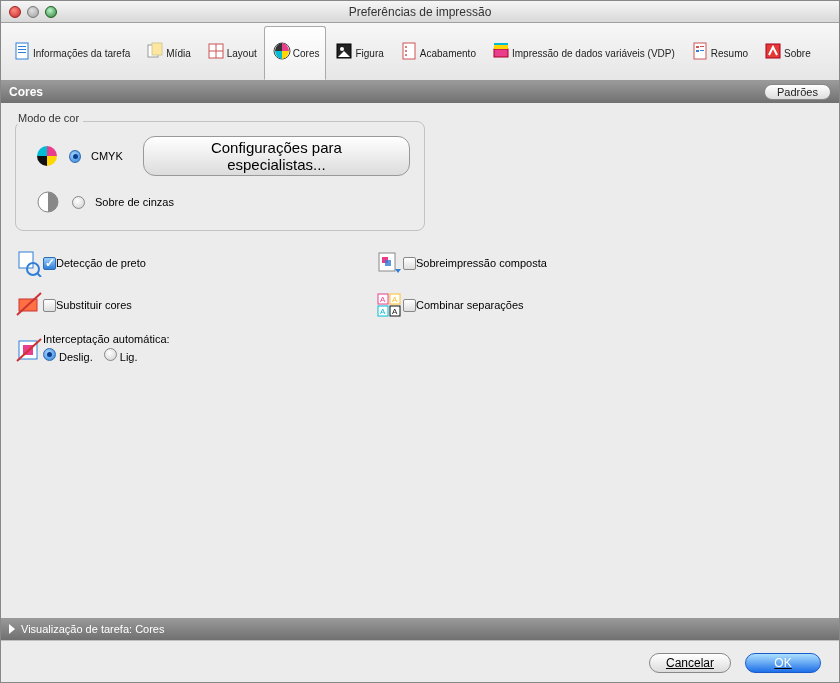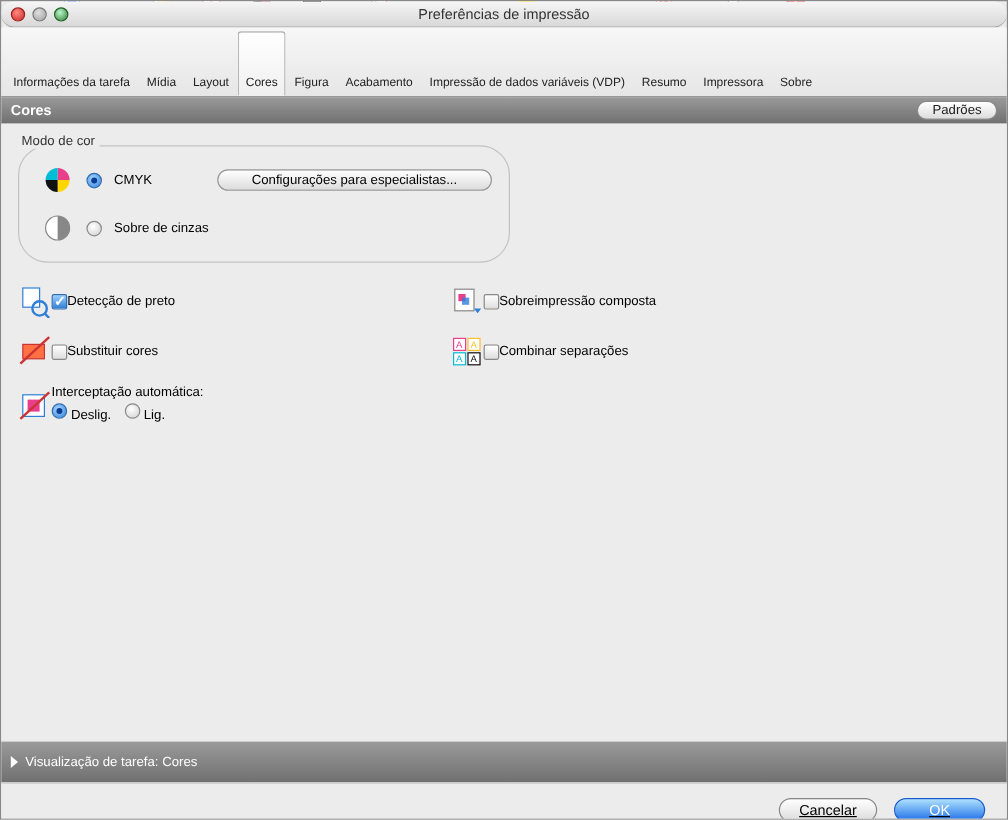--- a/index.html
+++ b/index.html
@@ -14,21 +14,20 @@
     border: 1px solid #888;
   }
   
   .titlebar {
     height: 22px;
     background: linear-gradient(#f6f6f6, #d8d8d8);
     border-bottom: 1px solid #a0a0a0;
     display: flex;
     align-items: center;
     position: relative;
-    border-radius: 11px;
   }
   .traffic-lights {
     display: flex;
     gap: 6px;
     padding-left: 8px;
   }
   .traffic-light {
     width: 12px;
     height: 12px;
     border-radius: 50%;
@@ -48,31 +47,30 @@
   .toolbar {
     height: 58px;
     background: linear-gradient(#f7f7f7, #e6e6e6);
     border-bottom: 1px solid #999;
     display: flex;
     align-items: flex-end;
     padding: 0 3px;
   }
   .toolbar-item {
     display: flex;
-    flex-direction: column;
+    flex-direction: row;
     align-items: center;
     justify-content: flex-end;
     padding: 4px 6px 4px 6px;
     height: 54px;
     font-size: 10px;
     color: #222;
     cursor: default;
     border: 1px solid transparent;
     border-radius: 3px 3px 0 0;
-    gap: 44px;
   }
   .toolbar-item.selected {
     background: linear-gradient(#ffffff, #f0f0f0);
     border: 1px solid #aaa;
     border-bottom: 1px solid #f0f0f0;
   }
   .toolbar-item .ticon {
     width: 22px;
     height: 22px;
     margin-bottom: 4px;
@@ -182,27 +180,27 @@
     font-size: 12px;
     color: #fff;
     font-weight: bold;
   }
 
   .expert-btn {
     background: linear-gradient(#ffffff, #dcdcdc);
     border: 1px solid #999;
     border-radius: 12px;
     padding: 2px 28px;
-    font-size: 11px;
+    font-size: 15px;
     cursor: default;
   }
 
   
   .preview-bar {
-    height: 34px;
+    height: 22px;
     background: linear-gradient(#9a9a9a, #707070);
     color: #fff;
     display: flex;
     align-items: center;
     padding: 0 8px;
     font-size: 11px;
     gap: 6px;
   }
   .disclosure {
     width: 0; height: 0;
@@ -334,47 +332,37 @@
           <rect x="10" y="5" width="4" height="1" fill="#c55"></rect>
           <rect x="6" y="9" width="3" height="2" fill="#2f7ed8"></rect>
           <rect x="10" y="9" width="4" height="1" fill="#2f7ed8"></rect>
         </svg>
     </div>
     <span class="label">Resumo</span>
   </div>
   <div class="toolbar-item">
     <div class="ticon">
       <svg width="20" height="20">
-          <rect x="3" y="8" width="14" height="7" fill="#bbb" stroke="#666"></rect>
-          <rect x="6" y="3" width="8" height="5" fill="#fff" stroke="#666"></rect>
-          <rect x="6" y="13" width="8" height="4" fill="#fff" stroke="#666"></rect>
-        </svg>
-    </div>
-    <span class="label">Impressora</span>
-  </div>
-  <div class="toolbar-item">
-    <div class="ticon">
-      <svg width="20" height="20">
           <rect x="3" y="3" width="14" height="14" fill="#e53935" stroke="#a02"></rect>
           <path d="M6 14 L10 6 L14 14" stroke="#fff" stroke-width="2" fill="none"></path>
         </svg>
     </div>
     <span class="label">Sobre</span>
   </div>
 </div>
 
 <div class="section-bar">
   <span>Cores</span>
   <button class="pill-button">Padrões</button>
 </div>
 
 <div class="content">
 
   <div style="height:6px"></div>
-  <div class="group" style="width:410px;border-radius:25px;">
+  <div class="group" style="width:410px;">
     <div class="group-label">Modo de cor</div>
 
     <div class="row">
       <div class="bigicon">
         <svg width="24" height="24">
             <path d="M12 12 L12 2 A10 10 0 0 1 22 12 Z" fill="#e83e8c"></path>
             <path d="M12 12 L22 12 A10 10 0 0 1 12 22 Z" fill="#ffd600"></path>
             <path d="M12 12 L12 22 A10 10 0 0 1 2 12 Z" fill="#111"></path>
             <path d="M12 12 L2 12 A10 10 0 0 1 12 2 Z" fill="#00bcd4"></path>
           </svg>

